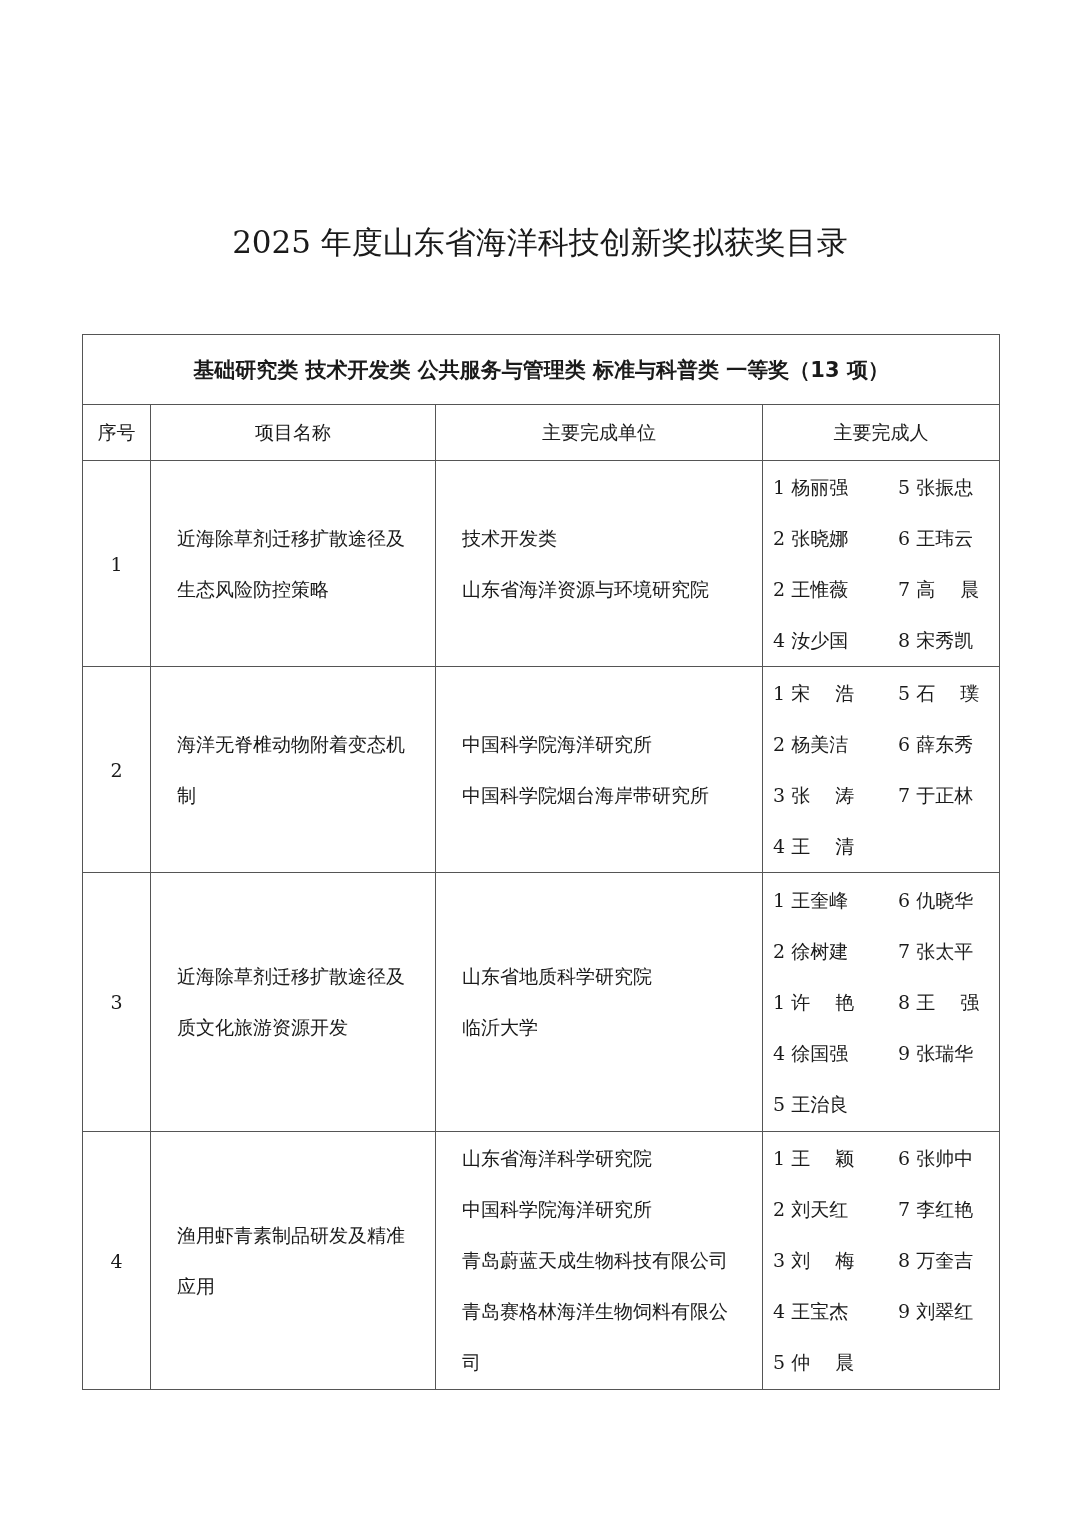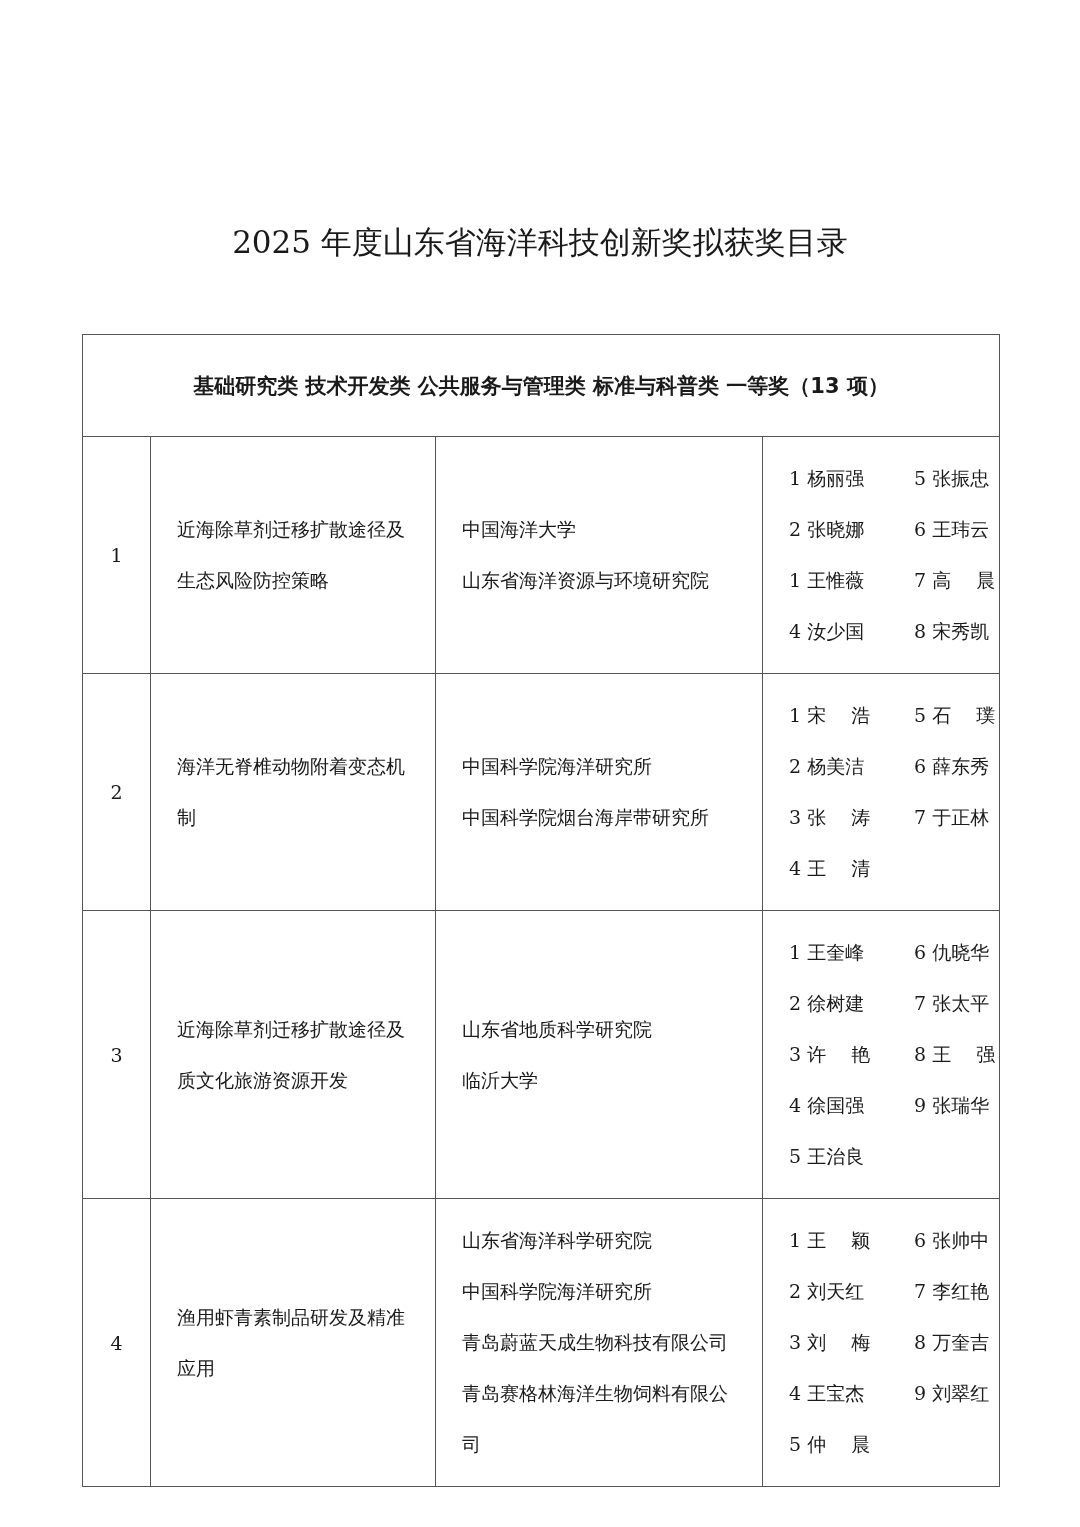--- a/index.html
+++ b/index.html
@@ -1,19 +1,19 @@
 <!DOCTYPE html>
 <html><head>
 <meta charset="utf-8">
 <style>
   html, body { margin:0; padding:0; background:#ffffff; }
   body { width:1080px; height:1527px; position:relative; font-family:"DejaVu Serif","Liberation Serif",serif; color:#1a1a1a; overflow:hidden; }
   .title { position:absolute; left:0; top:222px; width:1080px; text-align:center; font-size:31px; letter-spacing:0px; }
   table { position:absolute; left:82px; top:334px; border-collapse:collapse; table-layout:fixed; width:917px; }
-  td { border:1.5px solid #555; padding:16px; vertical-align:middle; font-size:19px; }
+  td { border:1.5px solid #555; padding:0; vertical-align:middle; font-size:19px; }
   .cat { height:69px; text-align:center; font-weight:bold; font-size:21px; font-family:"DejaVu Sans","Liberation Sans",sans-serif; }
   .hdr td { height:55px; text-align:center; font-size:19px; }
   .num { text-align:center; }
   .lines { padding-left:11px; }
   .lines div { height:51px; line-height:51px; white-space:nowrap;margin-left:15px; }
   .people { padding-left:10px; display:grid; grid-template-columns: 125px 110px; }
   .people div { height:51px; line-height:51px; white-space:nowrap; }
 </style>
 </head>
 <body>
@@ -24,38 +24,44 @@
   <colgroup>
     <col style="width:68px">
     <col style="width:285px">
     <col style="width:327px">
     <col style="width:237px">
   </colgroup>
   <tbody>
       <tr>
     <td class="cat" colspan="4">基础研究类  技术开发类  公共服务与管理类  标准与科普类    一等奖（13 项）</td>
   </tr>
+  <tr class="hdr">
+    <td>序号</td>
+    <td>项目名称</td>
+    <td>主要完成单位</td>
+    <td>主要完成人</td>
+  </tr>
 
   <tr style="height:206px">
     <td class="num">1</td>
     <td class="lines">
       <div>近海除草剂迁移扩散途径及</div>
       <div>生态风险防控策略</div>
     </td>
     <td class="lines">
-      <div>中国海洋大学</div>
+      <div>技术开发类</div>
       <div>山东省海洋资源与环境研究院</div>
     </td>
     <td>
       <div class="people">
         <div>1 杨丽强</div>
         <div>5 张振忠</div>
         <div>2 张晓娜</div>
         <div>6 王玮云</div>
-        <div>1 王惟薇</div>
+        <div>2 王惟薇</div>
         <div>7 高　 晨</div>
         <div>4 汝少国</div>
         <div>8 宋秀凯</div>
       </div>
     </td>
   </tr>
 
   <tr style="height:206px">
     <td class="num">2</td>
     <td class="lines">
@@ -89,21 +95,21 @@
     <td class="lines">
       <div>山东省地质科学研究院</div>
       <div>临沂大学</div>
     </td>
     <td>
       <div class="people">
         <div>1 王奎峰</div>
         <div>6 仇晓华</div>
         <div>2 徐树建</div>
         <div>7 张太平</div>
-        <div>3 许　 艳</div>
+        <div>1 许　 艳</div>
         <div>8 王　 强</div>
         <div>4 徐国强</div>
         <div>9 张瑞华</div>
         <div>5 王治良</div>
         <div></div>
       </div>
     </td>
   </tr>
 
   <tr style="height:258px">

